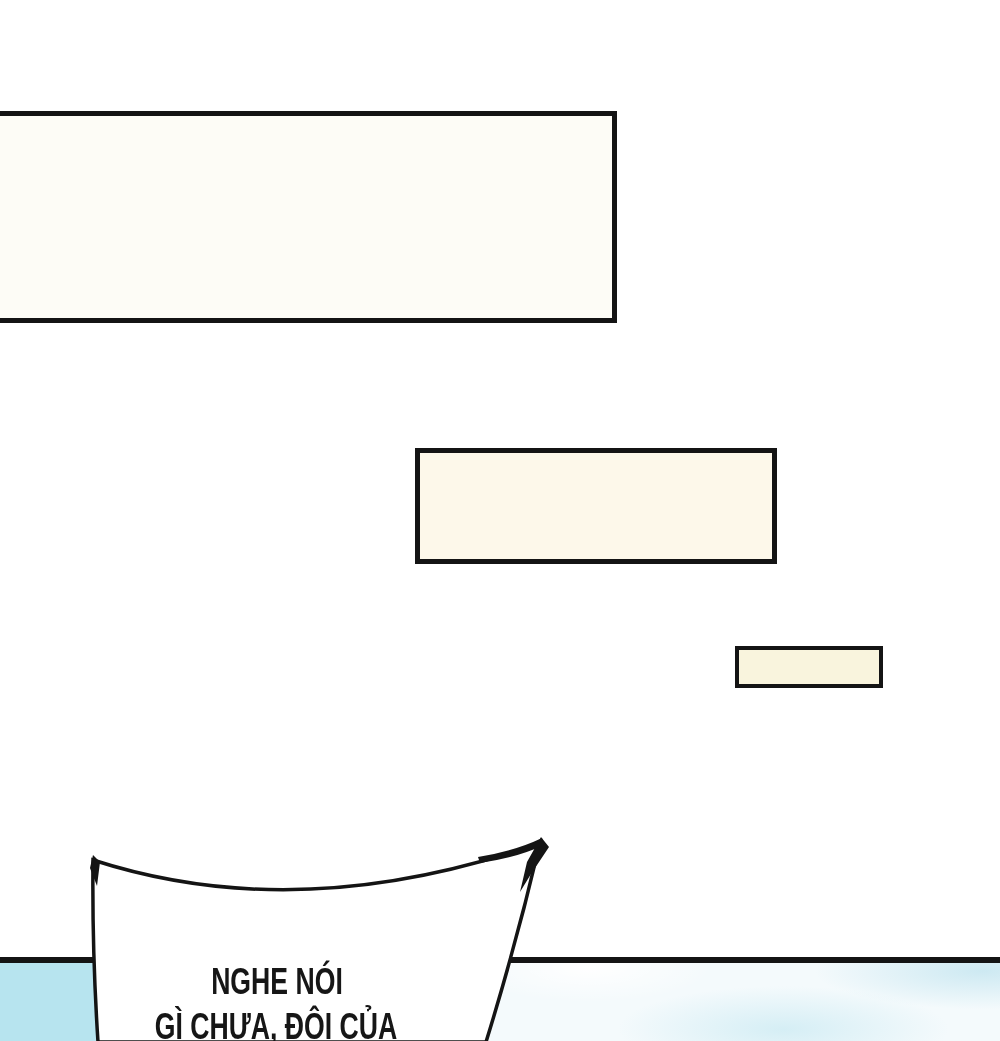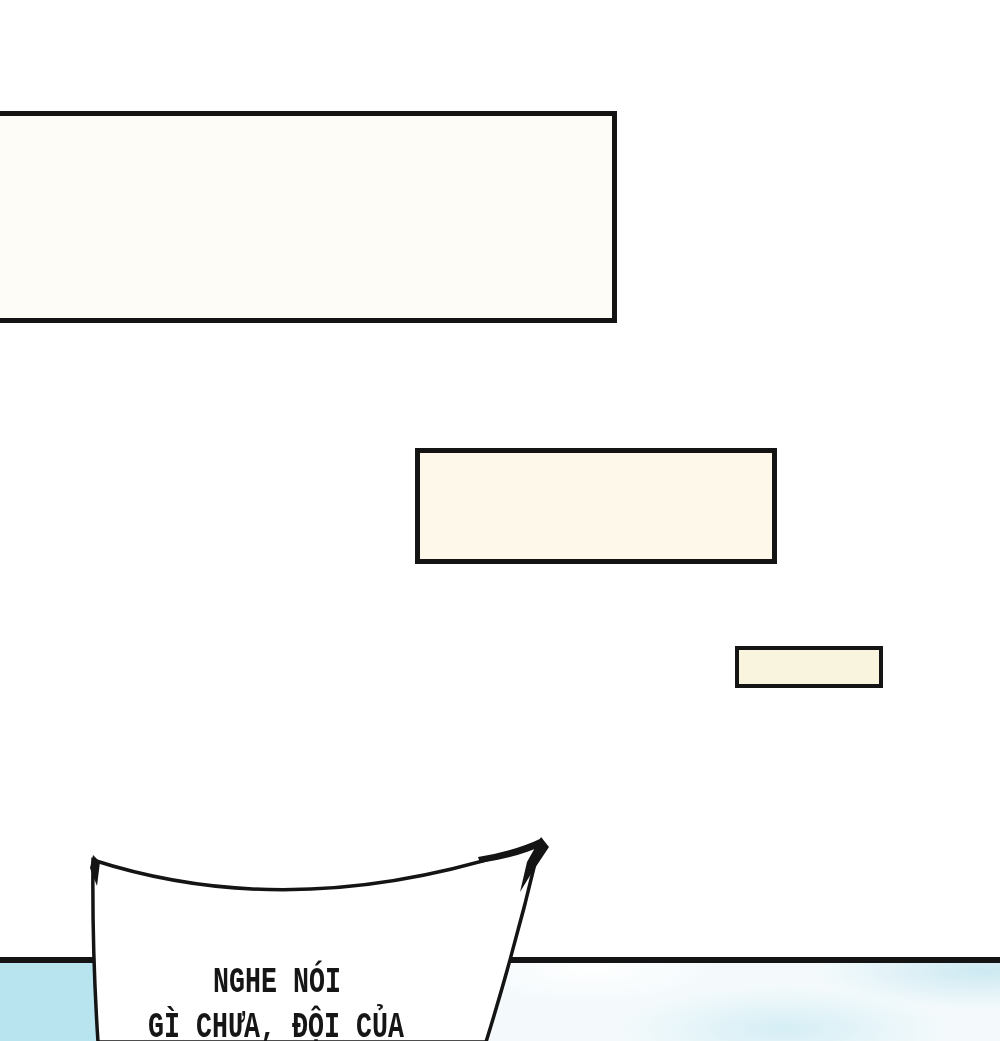--- a/index.html
+++ b/index.html
@@ -1,21 +1,21 @@
 <!DOCTYPE html>
 <html style="--page-bg: #ffffff; --ink: #141414; --text-ink: #161616; --box1-fill: #fdfcf6; --box2-fill: #fdf8ea; --box3-fill: #f9f4dd; --sky-left: #b7e4ef; --sky-cloud: #d5eef5; --sky-cloud2: #cde9f2; --bubble-fill: #ffffff;"><head>
 <meta charset="utf-8">
 <style>
   html,body{margin:0;padding:0;background:#ffffff;}
   #comic-page{
     position:relative;
     width:1000px;height:1041px;
     overflow:hidden;
     background:var(--page-bg,#ffffff);
-    font-family:Liberation Mono, monospace;
+    font-family:Liberation Sans, sans-serif;
   }
   .caption-box{
     position:absolute;
     box-sizing:border-box;
     border:5px solid var(--ink,#141414);
   }
   #caption-box-large{
     left:0;top:111;
     top:111px;width:617px;height:212px;
     border-left:none;

